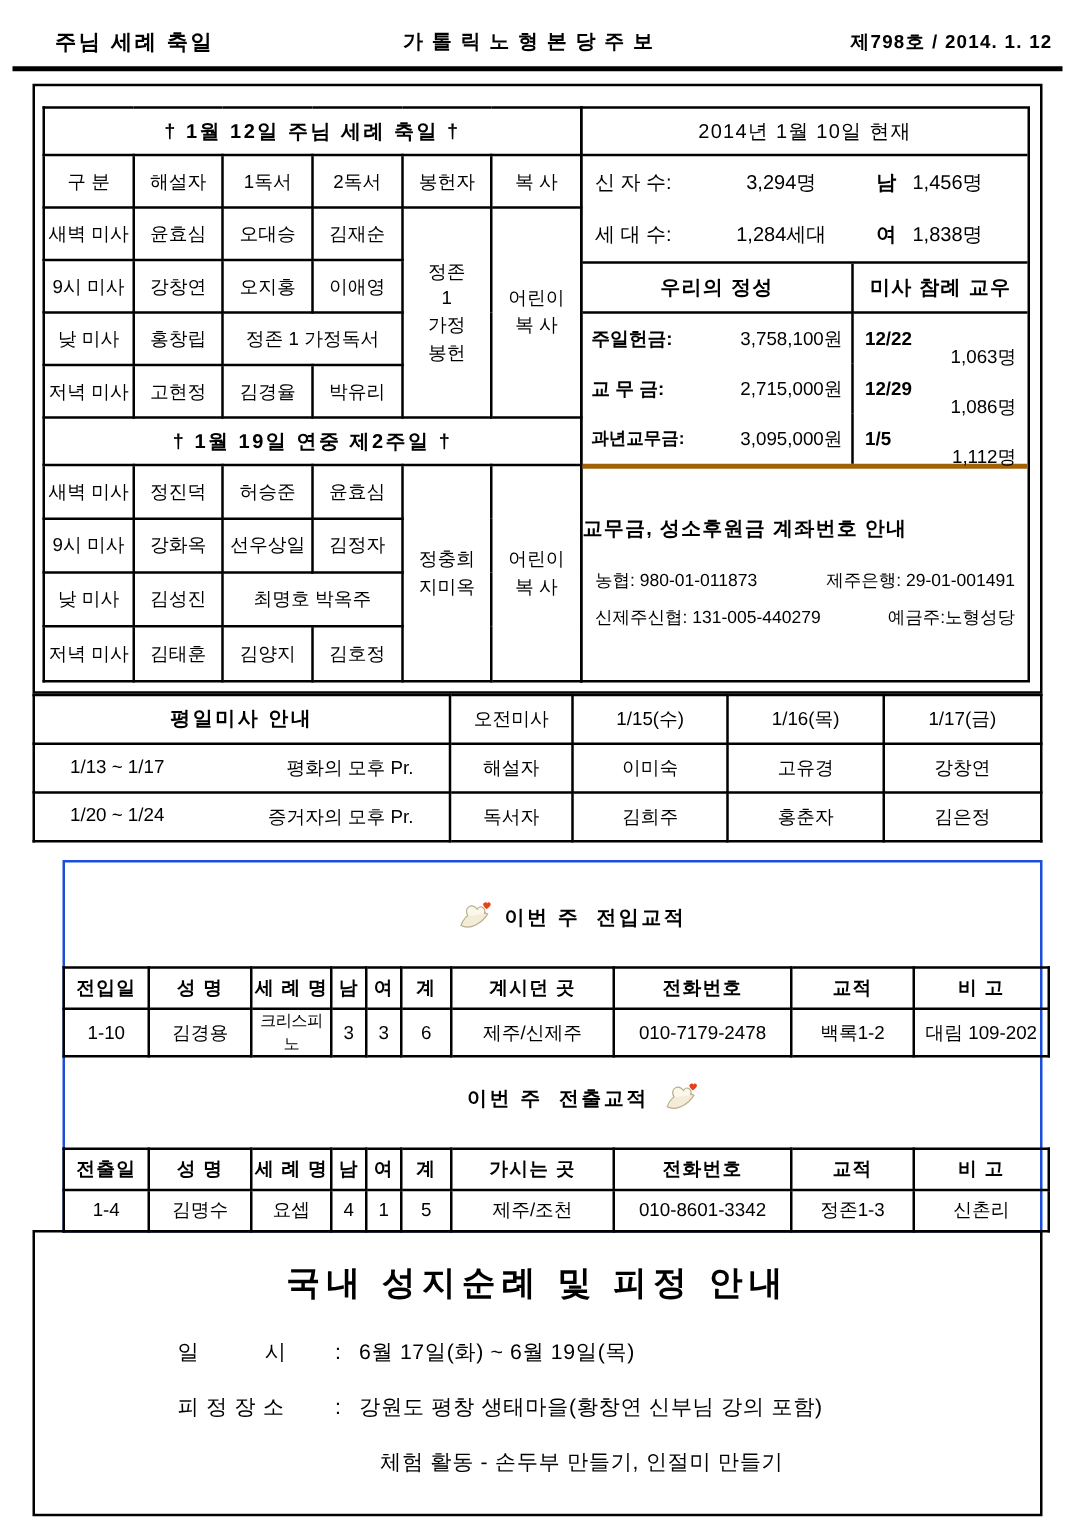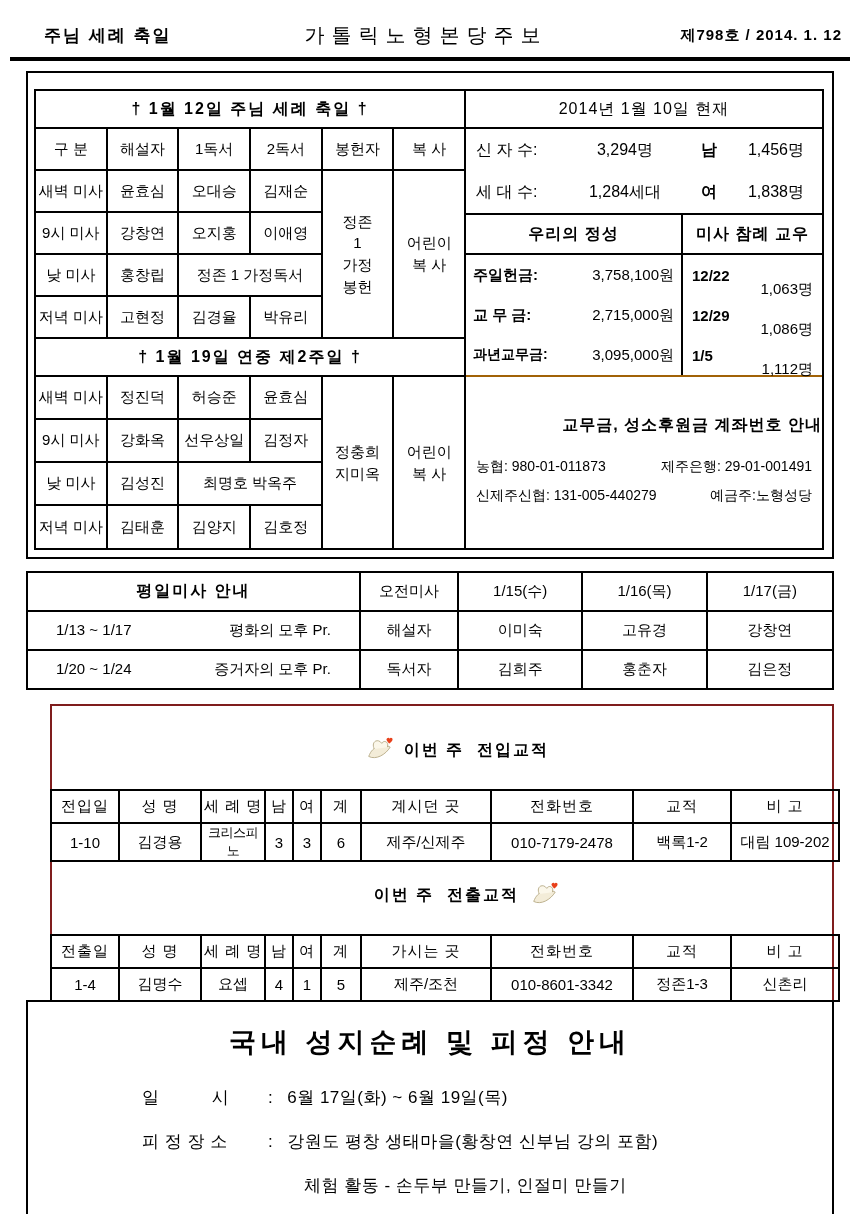--- a/index.html
+++ b/index.html
@@ -11,70 +11,70 @@
   }
   .page { padding: 0 26px; }
 
   
   .masthead {
     display:flex; justify-content:space-between; align-items:center;
     padding: 22px 8px 8px 34px; border-bottom: 4px solid #000;
     margin: 0 -16px;
   }
   .masthead .feast { font-weight:bold; font-size:17px; letter-spacing:2px; }
-  .masthead .paper { font-weight:normal; font-size:20px; letter-spacing:7px; }
+  .masthead .paper { font-weight:bold; font-size:16px; letter-spacing:7px; }
   .masthead .issue { font-size:15px; font-weight:bold; letter-spacing:1px; }
 
   
   .boxA { border:2px solid #000; margin-top:10px; padding:16px 6px 7px 6px; display:flex; }
   table { border-collapse:collapse; }
   td, th { border:2px solid #000; text-align:center; vertical-align:middle; font-weight:normal; padding:0 2px; }
   .mass { width:432px; table-layout:fixed; }
   .mass .c0{width:88px}.mass .c1{width:76px}.mass .c2{width:76px}.mass .c3{width:74px}.mass .c4{width:62px}.mass .c5{width:56px}
   .mass td { height:42px; font-size:15px; }
   .mass tr.title td { height:38px; font-weight:bold; font-size:16px; letter-spacing:2px; }
   .mass td.ml { white-space:pre-line; line-height:1.45; }
   .rpanel { border:2px solid #000; margin-left:-2px; width:360px; display:flex; flex-direction:column; }
   .rp-title { height:38px; border-bottom:2px solid #000; display:flex; align-items:center; justify-content:center; font-size:16px; letter-spacing:1px; }
   .rp-members { border-bottom:2px solid #000; }
   .member-line { height:42px; display:grid; grid-template-columns:96px 1fr 42px 92px; align-items:center; }
   .member-line .lbl { padding-left:10px; text-align:left; font-size:16px; white-space:pre; }
   .member-line .val { text-align:center; font-size:16px; }
   .member-line .gen { font-weight:bold; font-size:16px; text-align:center; }
-  .member-line .cnt { text-align:center; font-size:16px; }
-  .rp-grid { display:grid; grid-template-columns:217px 1fr; border-bottom:2px solid #a16207; }
+  .member-line .cnt { text-align:left; font-size:16px; }
+  .rp-grid { display:grid; grid-template-columns:217px 1fr; border-bottom:4px solid #a16207; }
   .rp-grid .hl, .rp-grid .hr { height:40px; display:flex; align-items:center; justify-content:center;
       font-weight:bold; font-size:16px; letter-spacing:1px; border-bottom:2px solid #000; }
   .rp-grid .hl, .rp-grid .dl { border-right:2px solid #000; }
   .rp-grid .dl { height:40px; display:flex; align-items:center; justify-content:space-between; padding:0 7px; }
   .rp-grid .dl .olbl { font-weight:bold; white-space:pre; font-size:15px; }
   .rp-grid .dl .oamt { font-size:15px; }
   .rp-grid .dr { height:40px; display:flex; align-items:center; justify-content:space-between; padding:0 9px; }
   .rp-grid .dr .odate { font-weight:bold; font-size:15px; }
   .rp-grid .dr .ocnt { font-size:15px;margin-top:28px; }
   .rp-account { flex:1; padding-top:38px; }
-  .acct-title { text-align:right; font-weight:bold; font-size:16px; letter-spacing:1px; }
+  .acct-title { text-align:left; font-weight:bold; font-size:16px; letter-spacing:1px; }
   .acct-line { display:flex; justify-content:space-between; padding:0 10px; margin-top:22px; font-size:14px; }
   .acct-line + .acct-line { margin-top:11px; }
 
   
-  .weekday { width:100%; table-layout:fixed; margin-top:12px; }
+  .weekday { width:100%; table-layout:fixed; }
   .weekday td { height:39px; font-size:15px; }
   .weekday .w0{width:332px}.weekday .w1{width:98px}.weekday .w2{width:124px}.weekday .w3{width:124px}.weekday .w4{width:126px}
   .weekday td.hd { font-weight:bold; font-size:16px; letter-spacing:2px; }
   .weekday .range { display:flex; justify-content:space-between; padding:0 26px; }
 
   
-  .boxC { border:2px solid #7f1d1d; margin-top:14px;margin-left:24px; }
+  .boxC { border:2px solid #1d4ed8; margin-top:14px;margin-left:24px; }
   .xfer-title { text-align:center; font-weight:bold; font-size:16px; letter-spacing:2px; padding:11px 0 8px; white-space:pre; }
   .xfer-title svg { vertical-align:-8px; }
   .xfer-title .t { margin:0 10px; }
   .xfer { width:calc(100% + 4px); margin:0 -2px; table-layout:fixed; }
   .xfer td { height:33px; font-size:15px; }
-  .xfer tr.head td { font-weight:normal; letter-spacing:1px; white-space:pre; }
+  .xfer tr.head td { font-weight:bold; letter-spacing:1px; white-space:pre; }
   .xfer .x0{width:68px}.xfer .x1{width:82px}.xfer .x2{width:64px}.xfer .x3{width:28px}.xfer .x4{width:28px}
   .xfer .x5{width:40px}.xfer .x6{width:130px}.xfer .x7{width:142px}.xfer .x8{width:98px}.xfer .x9{width:108px}
   .xfer td.condensed { font-size:13px; letter-spacing:-0.5px; }
   .xfer.bottom { margin-bottom:-2px; }
 
   
   .boxD { border:2px solid #000; margin-top:-2px; padding:22px 0 30px; }
   .retreat-title { text-align:center; font-weight:bold; font-size:27px; letter-spacing:5px; }
   .retreat-lines { margin:26px 0 0 114px; }
   .retreat-line { font-size:17px; margin-top:21px; letter-spacing:0.5px; }

